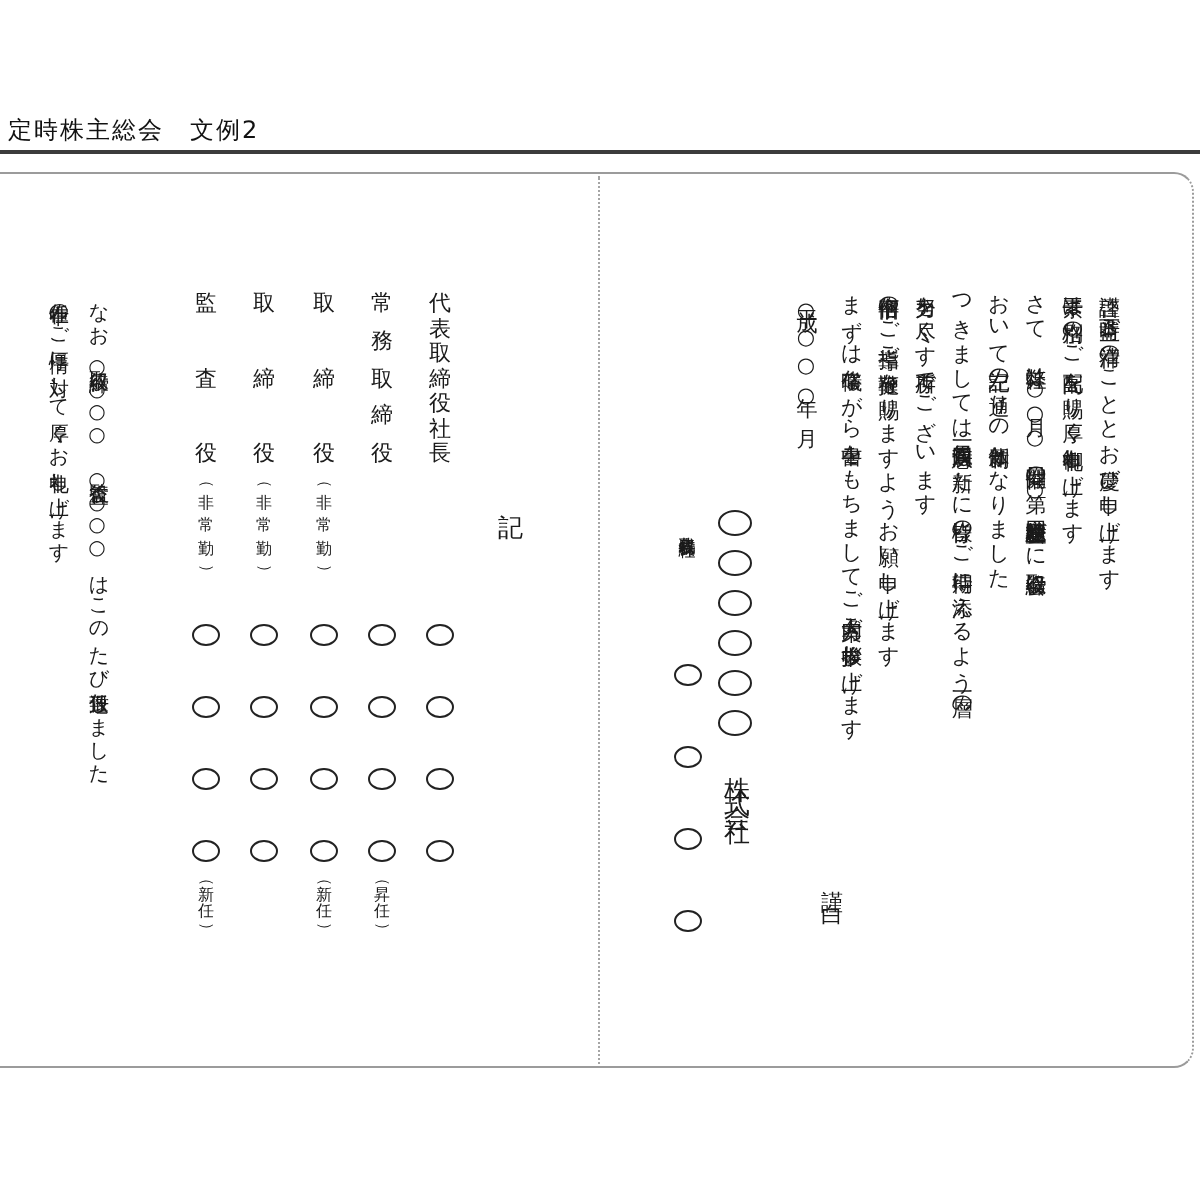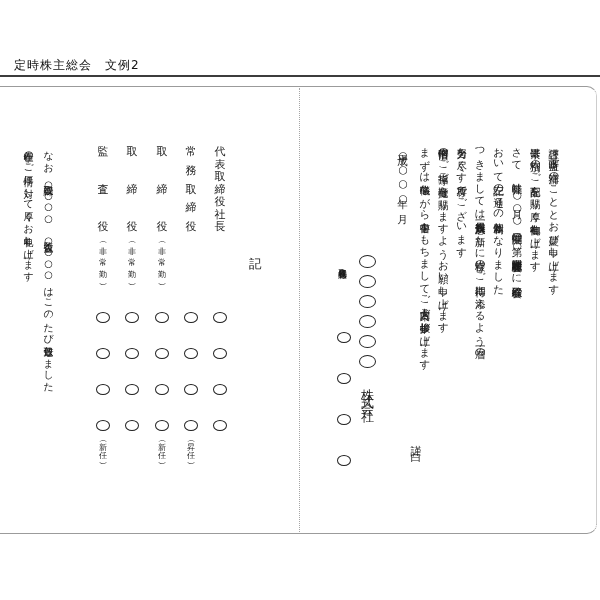--- a/index.html
+++ b/index.html
@@ -2,21 +2,21 @@
 <html><head>
 <meta charset="utf-8">
 <style>
   html,body{margin:0;padding:0;}
   body{
     width:600px;height:600px;background:#ffffff;position:relative;overflow:hidden;
     font-family:"DejaVu Serif", serif;color:#1a1a1a;
   }
   .v{writing-mode:vertical-rl;text-orientation:mixed;white-space:nowrap;}
   #header-title{
-    position:absolute;left:14px;top:57px;font-size:12px;letter-spacing:1px;color:#111;
+    position:absolute;left:4px;top:57px;font-size:12px;letter-spacing:1px;color:#111;
     font-family:"DejaVu Sans", sans-serif;
   }
   #header-rule{position:absolute;left:0;top:75px;width:600px;border-top:2px solid #3c3c3c;}
   #card{
     position:absolute;left:-9px;top:86px;width:605px;height:446px;
     border:1px solid #9b9b9b;border-right:1px dotted #9b9b9b;border-left:none;border-radius:10px;
   }
   #page-divider{position:absolute;left:299px;top:88px;height:444px;border-left:1px dotted #a5a5a5;}
 
   

